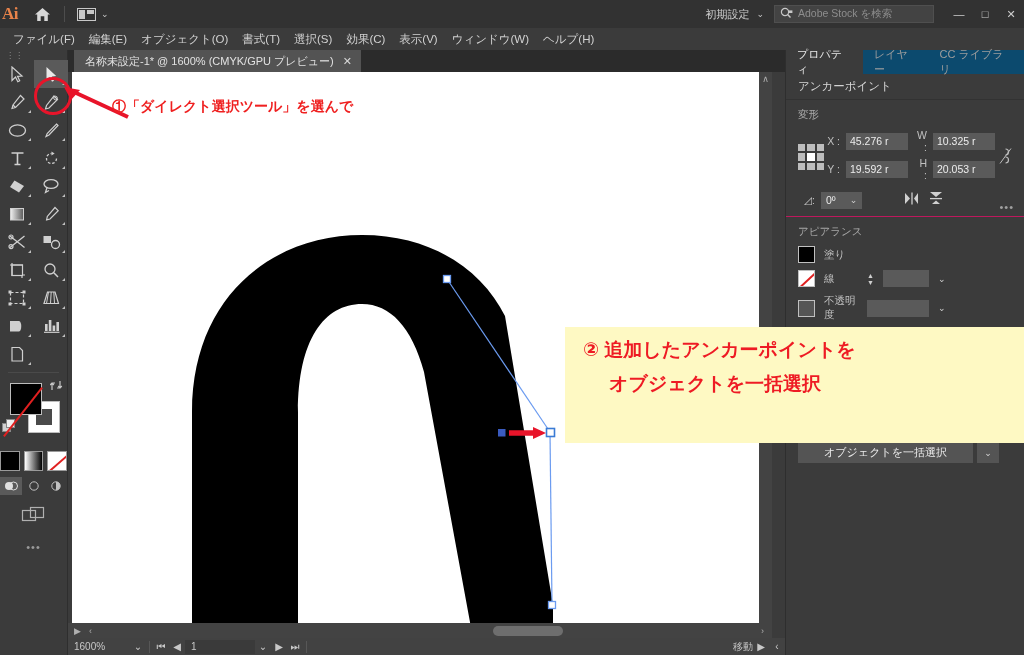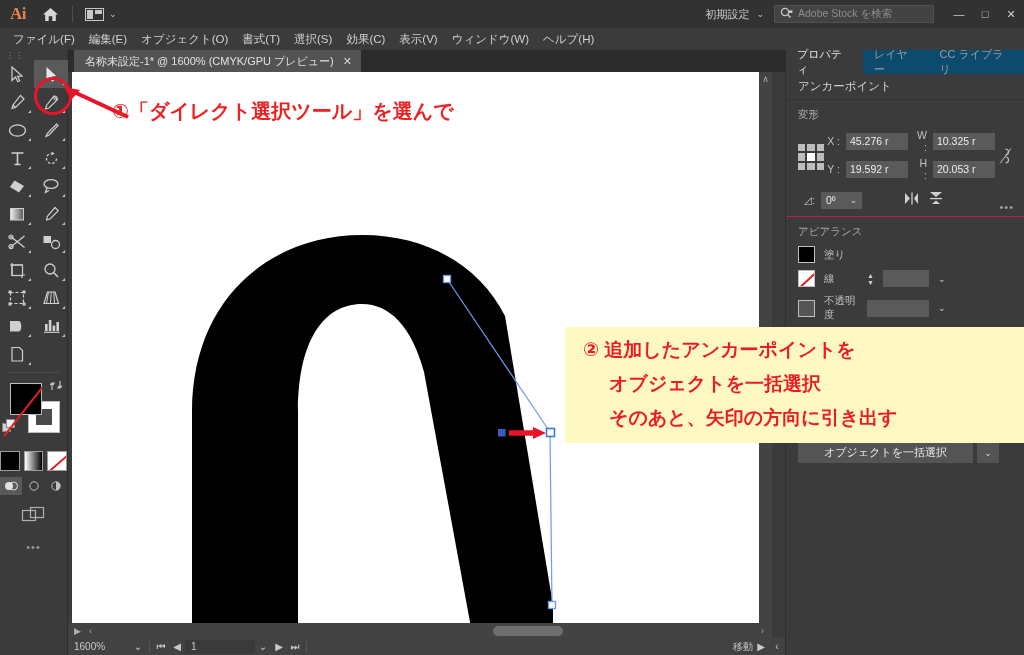--- a/index.html
+++ b/index.html
@@ -17,21 +17,21 @@
     background: #3b3b3b;
   }
 
   
   .titlebar {
     position: absolute; left: 0; top: 0; width: 1024px; height: 28px;
     background: #323232;
     display: flex; align-items: center;
   }
   .ai-logo {
-    margin-left: 10px; width: 26px; color: #e8834a;
+    margin-left: 2px; width: 26px; color: #e8834a;
     font-size: 17px; font-weight: bold; letter-spacing: -0.5px;
     font-family: "Liberation Serif", serif;
   }
   .home-icon { width: 28px; display:flex; align-items:center; justify-content:center; }
   .tb-sep { width:1px; height:16px; background:#4d4d4d; margin:0 8px; }
   .arrange-btn { display:flex; align-items:center; gap:5px; padding:0 4px; }
   .arrange-glyph { display:flex; }
   .chev { color:#c8c8c8; font-size:9px; line-height:1; }
   .tb-right { margin-left:auto; display:flex; align-items:center; height:28px; }
   .workspace-sel { display:flex; align-items:center; gap:7px; color:#cfcfcf; font-size:11px; }
@@ -184,21 +184,21 @@
   .quick-chev { width:22px; height:21px; background:#545454; color:#d8d8d8; font-size:9px;
                 display:flex; align-items:center; justify-content:center; }
 
   
   .anno-circle {
     position:absolute; left:34px; top:77px; width:38px; height:38px;
     border:3px solid #e8142a; border-radius:50%;
   }
   .anno1 {
     position:absolute; left:112px; top:98px;
-    color:#ef2020; font-size:20px; font-weight:bold; white-space:nowrap;
+    color:#ef2020; font-size:14px; font-weight:bold; white-space:nowrap;font-family:Liberation Mono, monospace;
   }
   .annobox {
     position:absolute; left:565px; top:327px; width:459px; height:116px;
     background:#fef9c3; padding:6px 0 0 18px;
   }
   .annobox .ln {
     color:#ee1b24; font-size:19px; font-weight:bold; line-height:34px; white-space:nowrap;
   }
   .annobox .ln.ind { padding-left:26px; }
 </style>
@@ -712,16 +712,15 @@
   <svg style="position:absolute; left:60px; top:84px; width:72px; height:40px;">
     <line x1="68" y1="33" x2="14" y2="8" stroke="#e8142a" stroke-width="4"></line>
     <path d="M 4 3 L 20 6 L 11 16 Z" fill="#e8142a"></path>
   </svg>
 
   <div class="anno1">①「ダイレクト選択ツール」を選んで</div>
 
   <div class="annobox">
     <div class="ln">② 追加したアンカーポイントを</div>
     <div class="ln ind">オブジェクトを一括選択</div>
-    <div class="ln ind">そのあと、矢印の方向に引き出す</div>
   </div>
 
 </div>
 
 </body></html>

